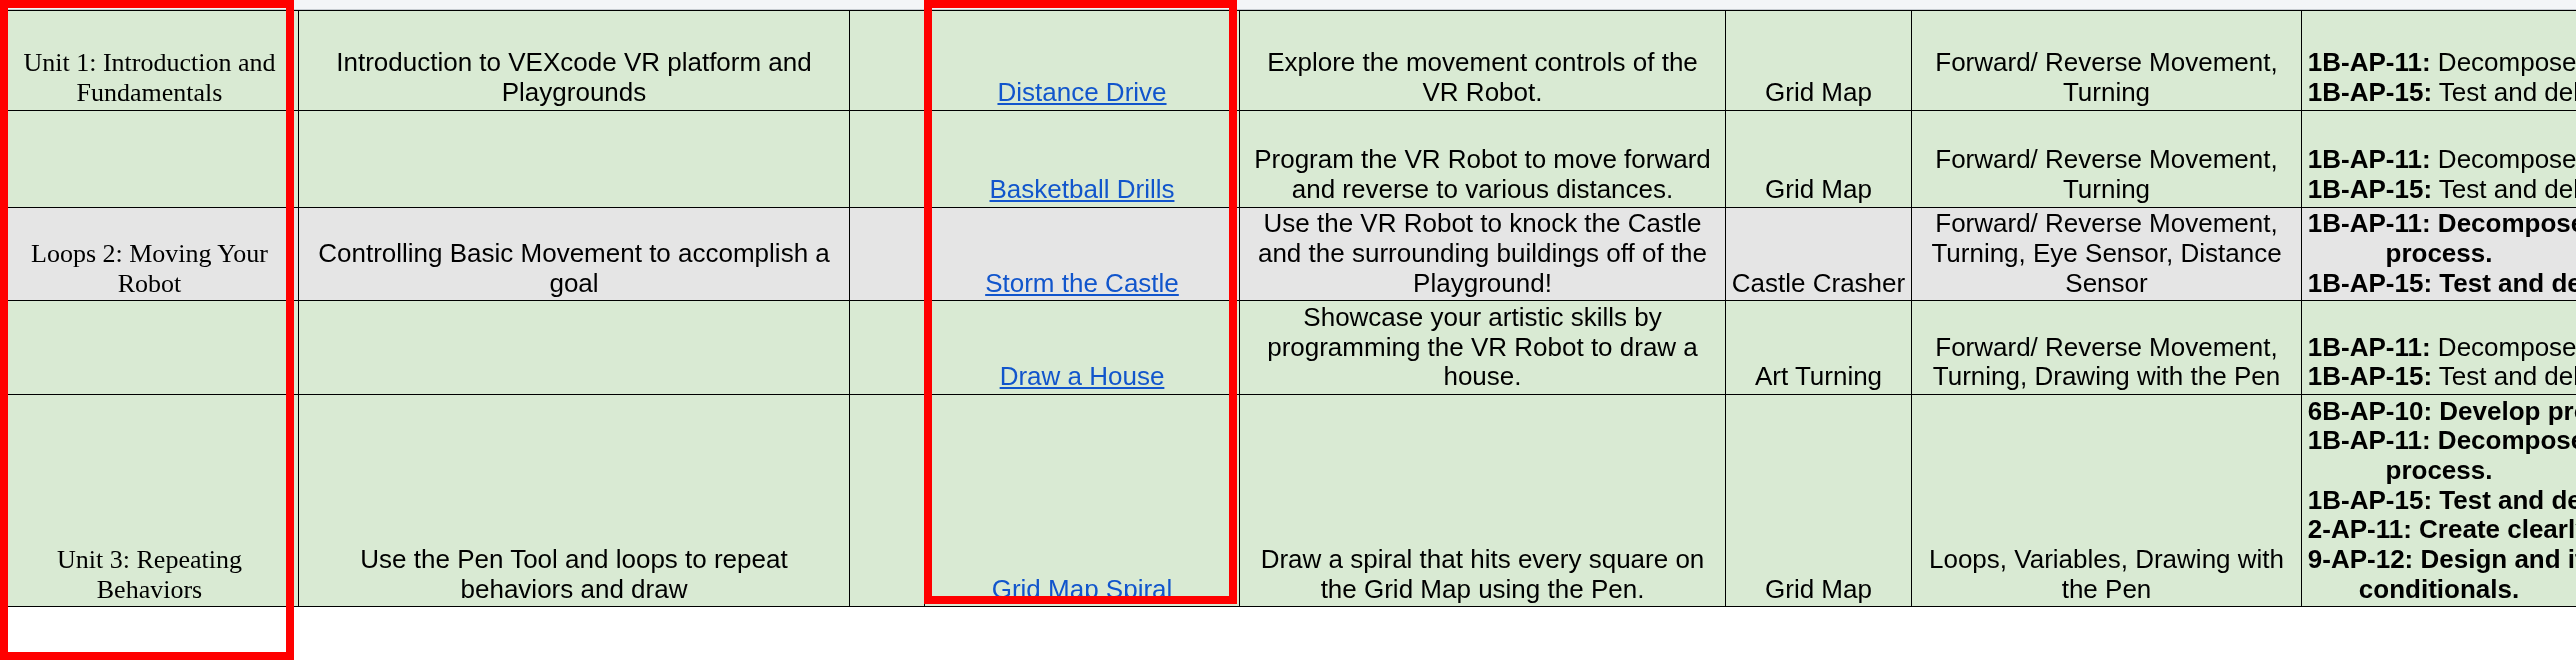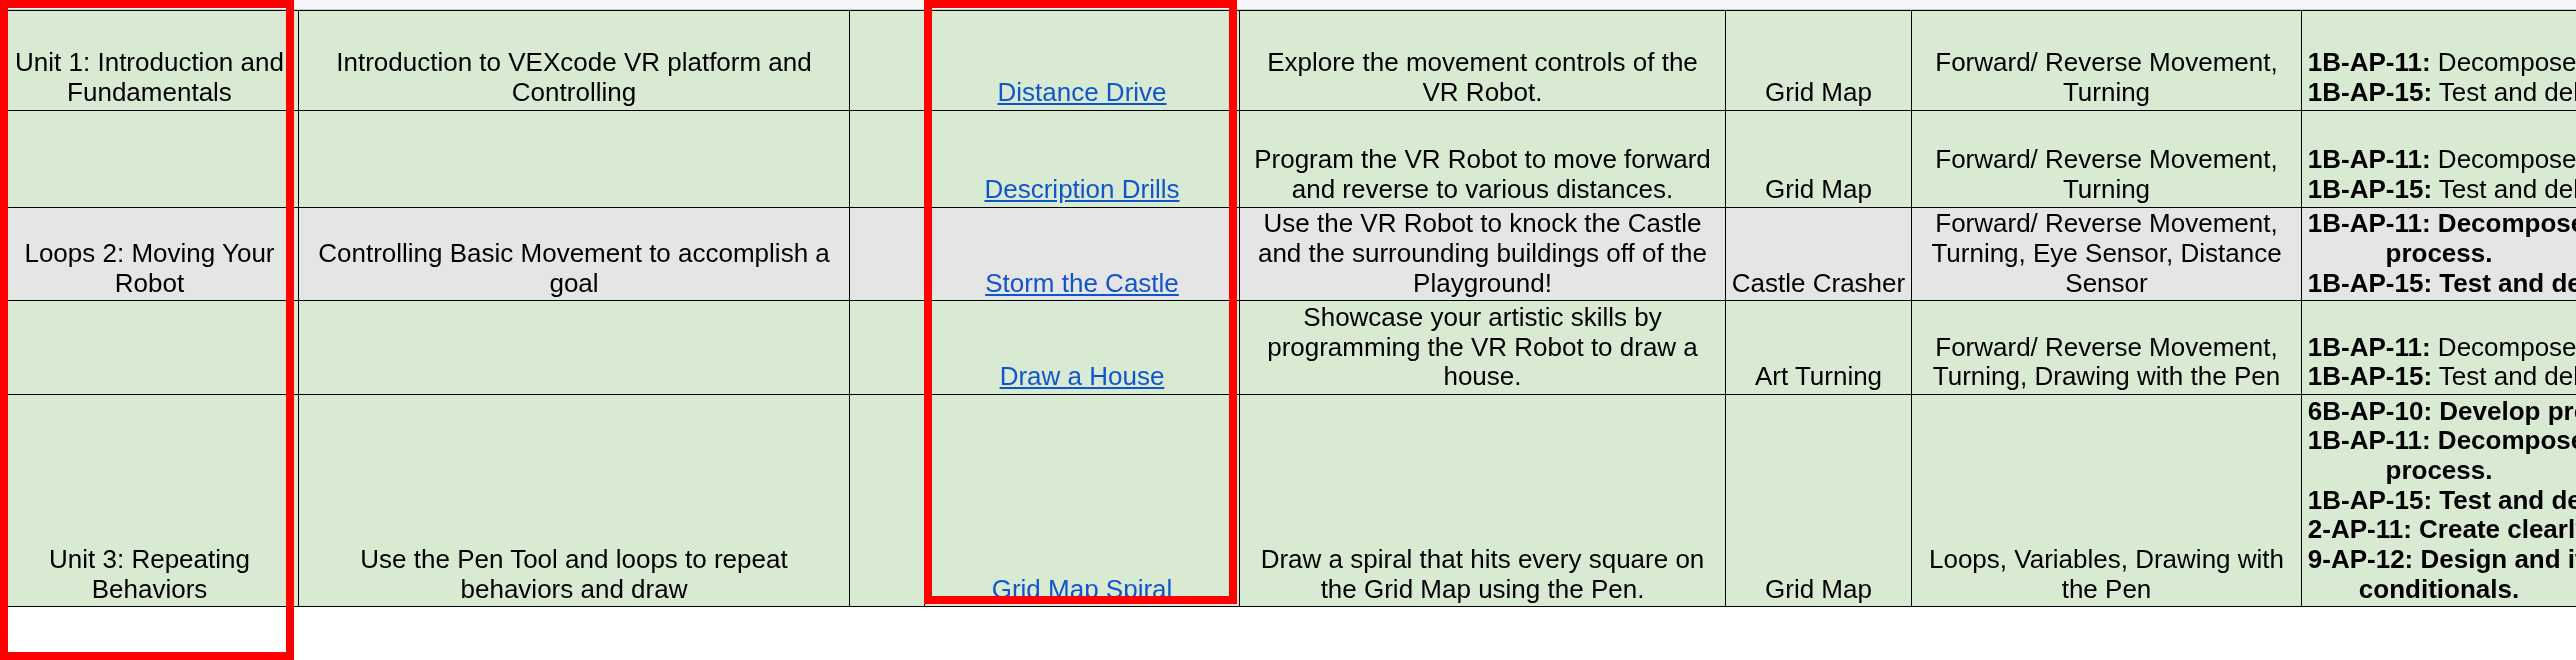--- a/index.html
+++ b/index.html
@@ -38,21 +38,21 @@
   tr.hdr td { vertical-align: middle; height: 35px; background:#ffffff;
               border-top: 1.9px solid #000; }
   td.hdr-left { text-align:left; font-weight:bold; }
   td.hdr-bold { font-weight:bold; }
 
   
   tr.green td { background:#d9ead3; }
   tr.white td { background:#e5e5e5; }
 
   
-  td.unit { text-align:left; font-weight:bold; vertical-align:bottom; }
+  td.unit { text-align:left; font-weight:bold; vertical-align:bottom;font-family:Liberation Serif, serif; }
   
   td.spacer { border-left:1.9px solid #000; border-right:1.9px solid #000; }
 
   td.vr { vertical-align: middle; margin-left: 8px; }
   td.std { text-align:left; vertical-align:top; white-space:nowrap; padding-top:3.9px; }
   td.std b { font-weight:bold; }
   td.std.allbold { font-weight:bold; }
 
   a.vrlink {
     color:#1155cc; text-decoration:underline; font-size:26px;
@@ -80,36 +80,36 @@
       <col style="width:315px">
         <col style="width:486px">
         <col style="width:186px">
       <col style="width:390px">
         <col style="width:275px">
     </colgroup>
 
     <tbody id="tbody">
         <tr class="green" style="height: 100px;">
           <td class="unit">Unit 1: Introduction and Fundamentals</td>
-          <td>Introduction to VEXcode VR platform and Controlling</td>
+          <td>Introduction to VEXcode VR platform and Playgrounds</td>
           <td class="spacer"></td>
           <td class="vr"><a class="vrlink">Distance Drive</a></td>
           <td>Explore the movement controls of the VR Robot.</td>
           <td>Grid Map</td>
           <td>Forward/ Reverse Movement, Turning</td>
           <td class="std">
             <div><b>1B-AP-11:</b><span> Decompose (</span></div>
             <div><b>1B-AP-15:</b><span> Test and debu</span></div>
           </td>
         </tr>
         <tr class="green" style="height: 97px;">
           <td class="unit"></td>
           <td></td>
           <td class="spacer"></td>
-          <td class="vr"><a class="vrlink">Description Drills</a></td>
+          <td class="vr"><a class="vrlink">Basketball Drills</a></td>
           <td>Program the VR Robot to move forward and reverse to various distances.</td>
           <td>Grid Map</td>
           <td>Forward/ Reverse Movement, Turning</td>
           <td class="std">
             <div><b>1B-AP-11:</b><span> Decompose (</span></div>
             <div><b>1B-AP-15:</b><span> Test and debu</span></div>
           </td>
         </tr>
         <tr class="white" style="height: 89px;">
           <td class="unit">Loops 2: Moving Your Robot</td>

